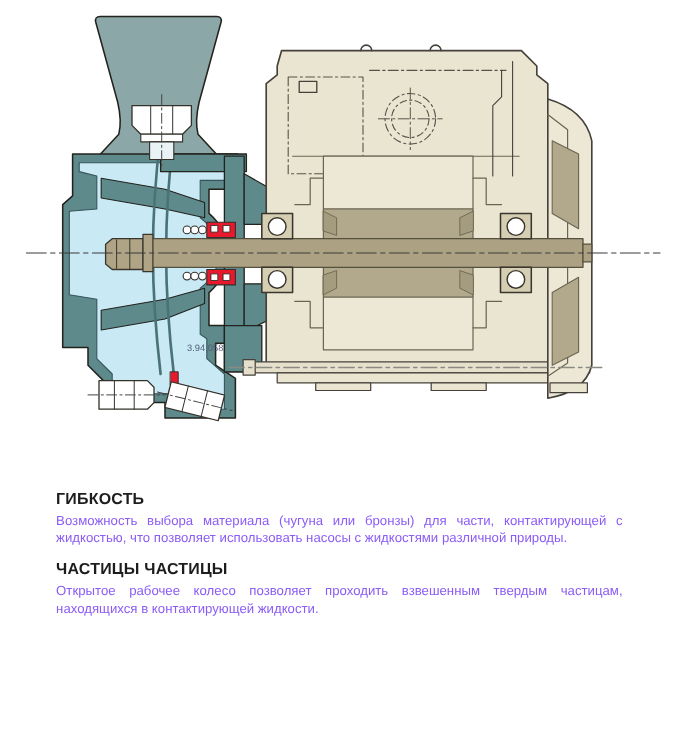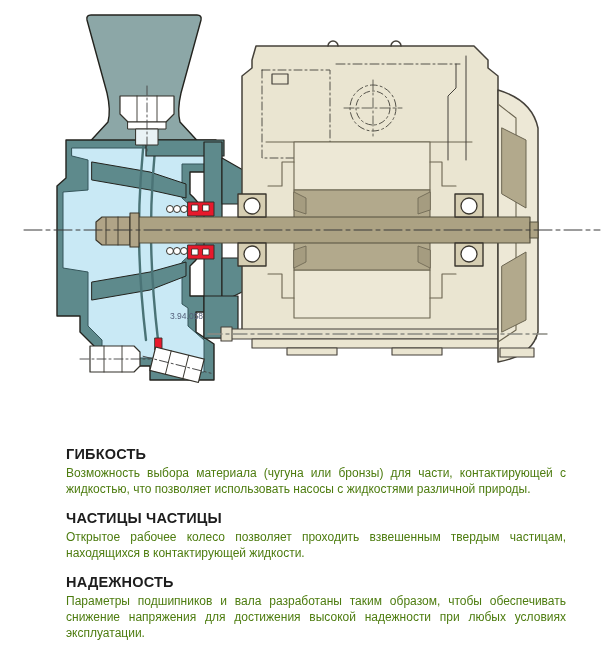--- a/index.html
+++ b/index.html
@@ -6,34 +6,34 @@
   .page{
     position:relative;
     width:613px;height:669px;
     background:#ffffff;
     font-family:"Liberation Sans", sans-serif;
     color:#232323;
     overflow:hidden;
   }
   .diagram-wrap{position:absolute;top:0;left:0;width:521px;height:440px;}
   .text-block{position:absolute;left:50px;top:446px;width:516px;}
-  .feature-section{margin:0 0 13px 16px;}
+  .feature-section{margin:0 0 13px 1px;}
   .feature-section h2{
     margin:0 0 3px 0;
     font-size:14.5px;
     font-weight:bold;
     letter-spacing:0.2px;
     color:#1d1d1d;
   }
   .feature-section p{
     margin:0;
     font-size:12px;
     line-height:16px;
     text-align:justify;
-    color:#4d7c0f;
+    color:#8b5cf6;
   }
   svg text.part-label{
     font-family:"Liberation Sans", sans-serif;
     font-size:8.5px;
     fill:#54607a;
   }
 </style>
 </head>
 <body>
 
@@ -163,19 +163,15 @@
 
   <div class="text-block">
     <section class="feature-section">
       <h2>ГИБКОСТЬ</h2>
       <p>Возможность выбора материала (чугуна или бронзы) для части, контактирующей с жидкостью, что позволяет использовать насосы с жидкостями различной природы.</p>
     </section>
     <section class="feature-section">
       <h2>ЧАСТИЦЫ ЧАСТИЦЫ</h2>
       <p>Открытое рабочее колесо позволяет проходить взвешенным твердым частицам, находящихся в контактирующей жидкости.</p>
     </section>
-    <section class="feature-section">
-      <h2>НАДЕЖНОСТЬ</h2>
-      <p>Параметры подшипников и вала разработаны таким образом, чтобы обеспечивать снижение напряжения для достижения высокой надежности при любых условиях эксплуатации.</p>
-    </section>
   </div>
 
 </div>
 
 </body></html>

